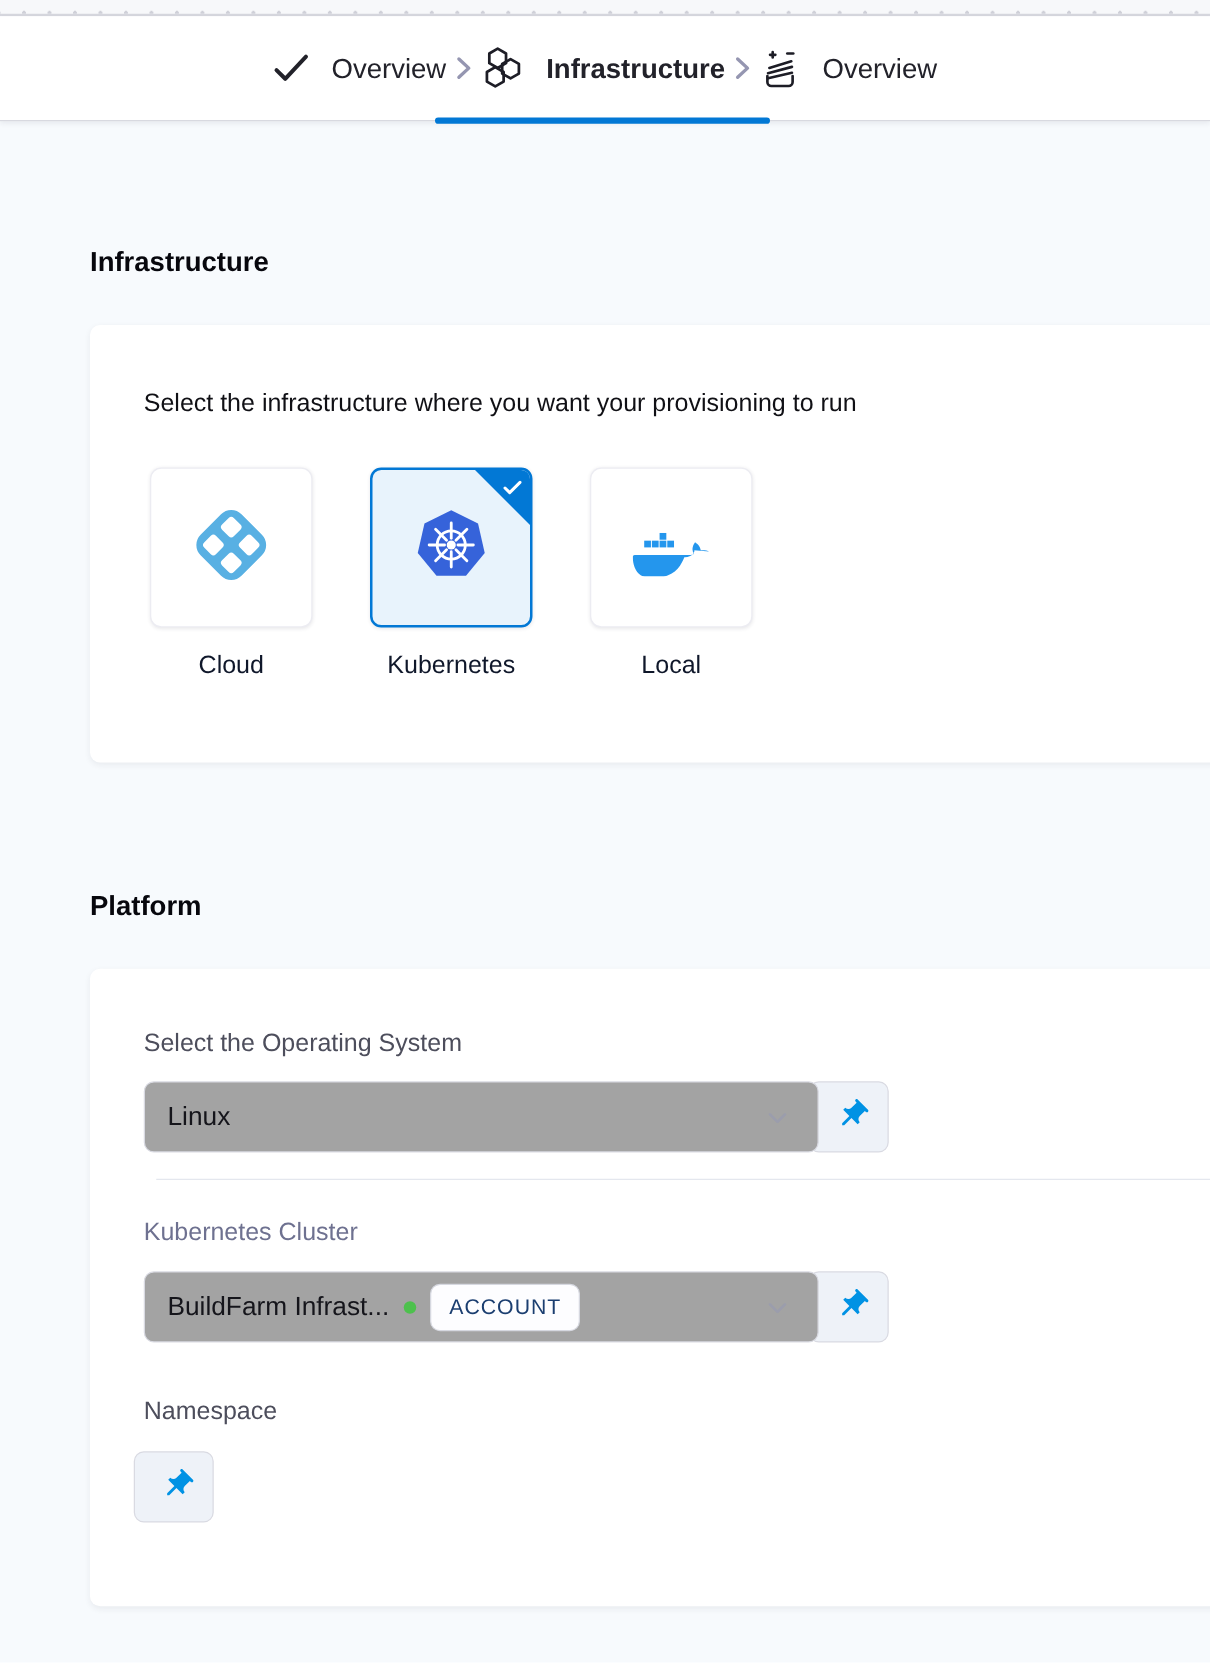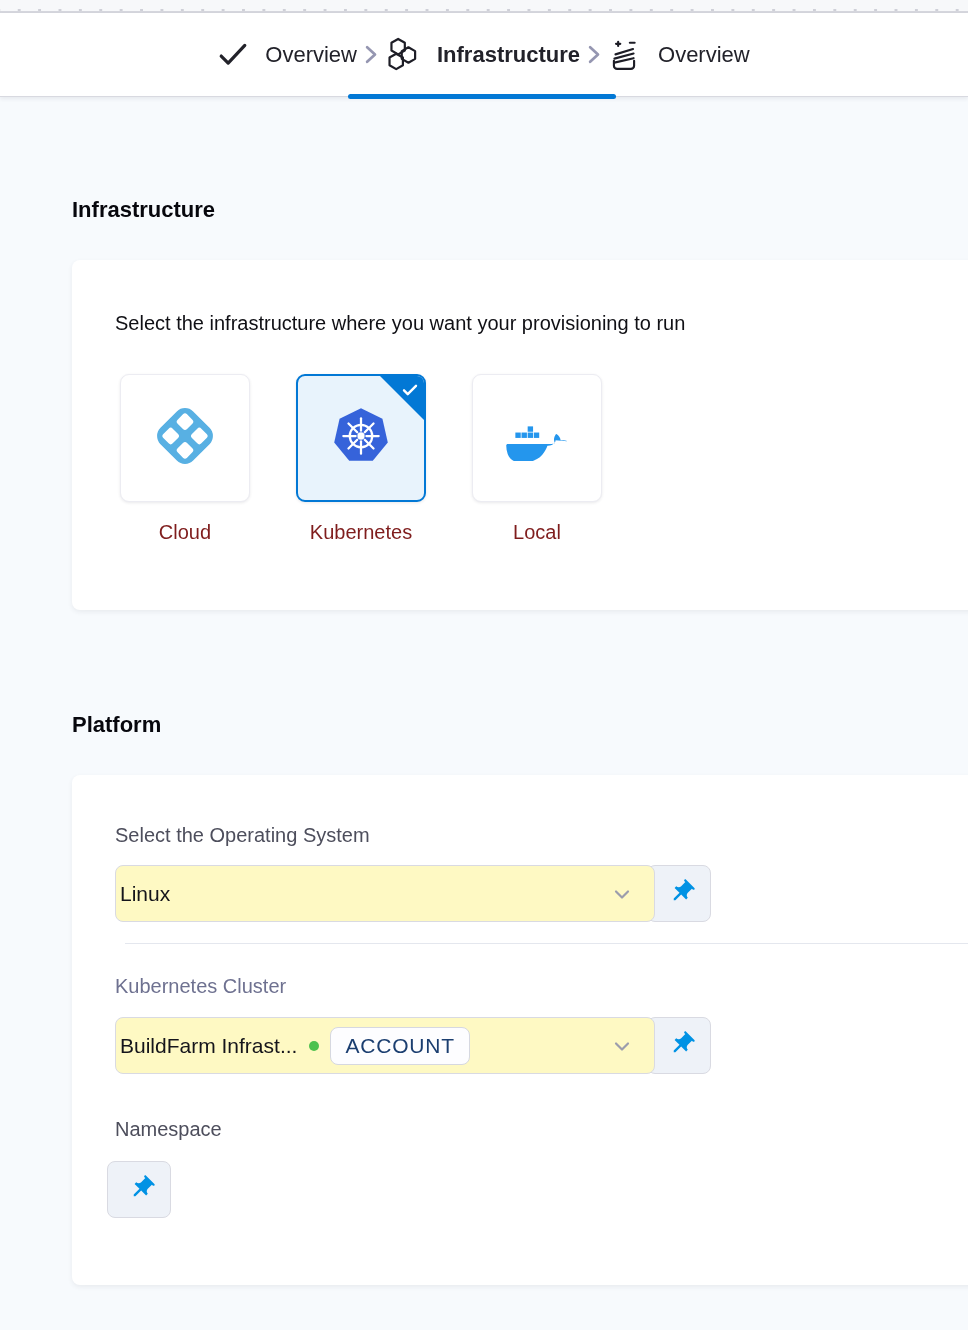--- a/index.html
+++ b/index.html
@@ -120,21 +120,21 @@
     border-left: 46px solid transparent;
   }
   .corner-check {
     position: absolute;
     top: 5px;
     right: 5px;
   }
   .tile-label {
     margin-top: 19px;
     font-size: 20px;
-    color: #7f1d1d;
+    color: #0f172a;
     text-align: center;
   }
 
   
   .field-label {
     display: block;
     font-size: 20px;
     line-height: 28px;
     color: #4d4e5c;
   }
@@ -142,26 +142,26 @@
   .lbl-os { margin-bottom: 16px; }
   .lbl-cluster { margin-bottom: 17px; }
   .lbl-namespace { margin-top: 41px; margin-bottom: 18px; }
 
   .input-group { display: flex; align-items: stretch; height: 57px; }
   .select-box, .text-input {
     position: relative;
     z-index: 2;
     width: 540px;
     height: 57px;
-    background: #fef9c3;
+    background: #a3a3a3;
     border: 1px solid #d9dae2;
     border-radius: 8px;
     display: flex;
     align-items: center;
-    padding: 0 20px 0 4px;
+    padding: 0 20px 0 18px;
     font-size: 21px;
     color: #15151b;
     cursor: pointer;
   }
   .text-input {
     font-family: "Liberation Sans", "DejaVu Sans", sans-serif;
     cursor: text;
     outline: none;
   }
   .select-value { white-space: nowrap; overflow: hidden; }
@@ -174,21 +174,21 @@
     flex: none;
   }
   .scope-badge {
     margin-left: 11px;
     height: 38px;
     line-height: 36px;
     padding: 0 14px;
     border: 1px solid #d6d8e0;
     border-radius: 8px;
     background: #fdfdff;
-    font-size: 21px;
+    font-size: 17px;
     letter-spacing: 0.8px;
     color: #1b3e70;
     white-space: nowrap;
     flex: none;
   }
   .pin-btn {
     z-index: 1;
     width: 64px;
     height: 57px;
     margin-left: -8px;

